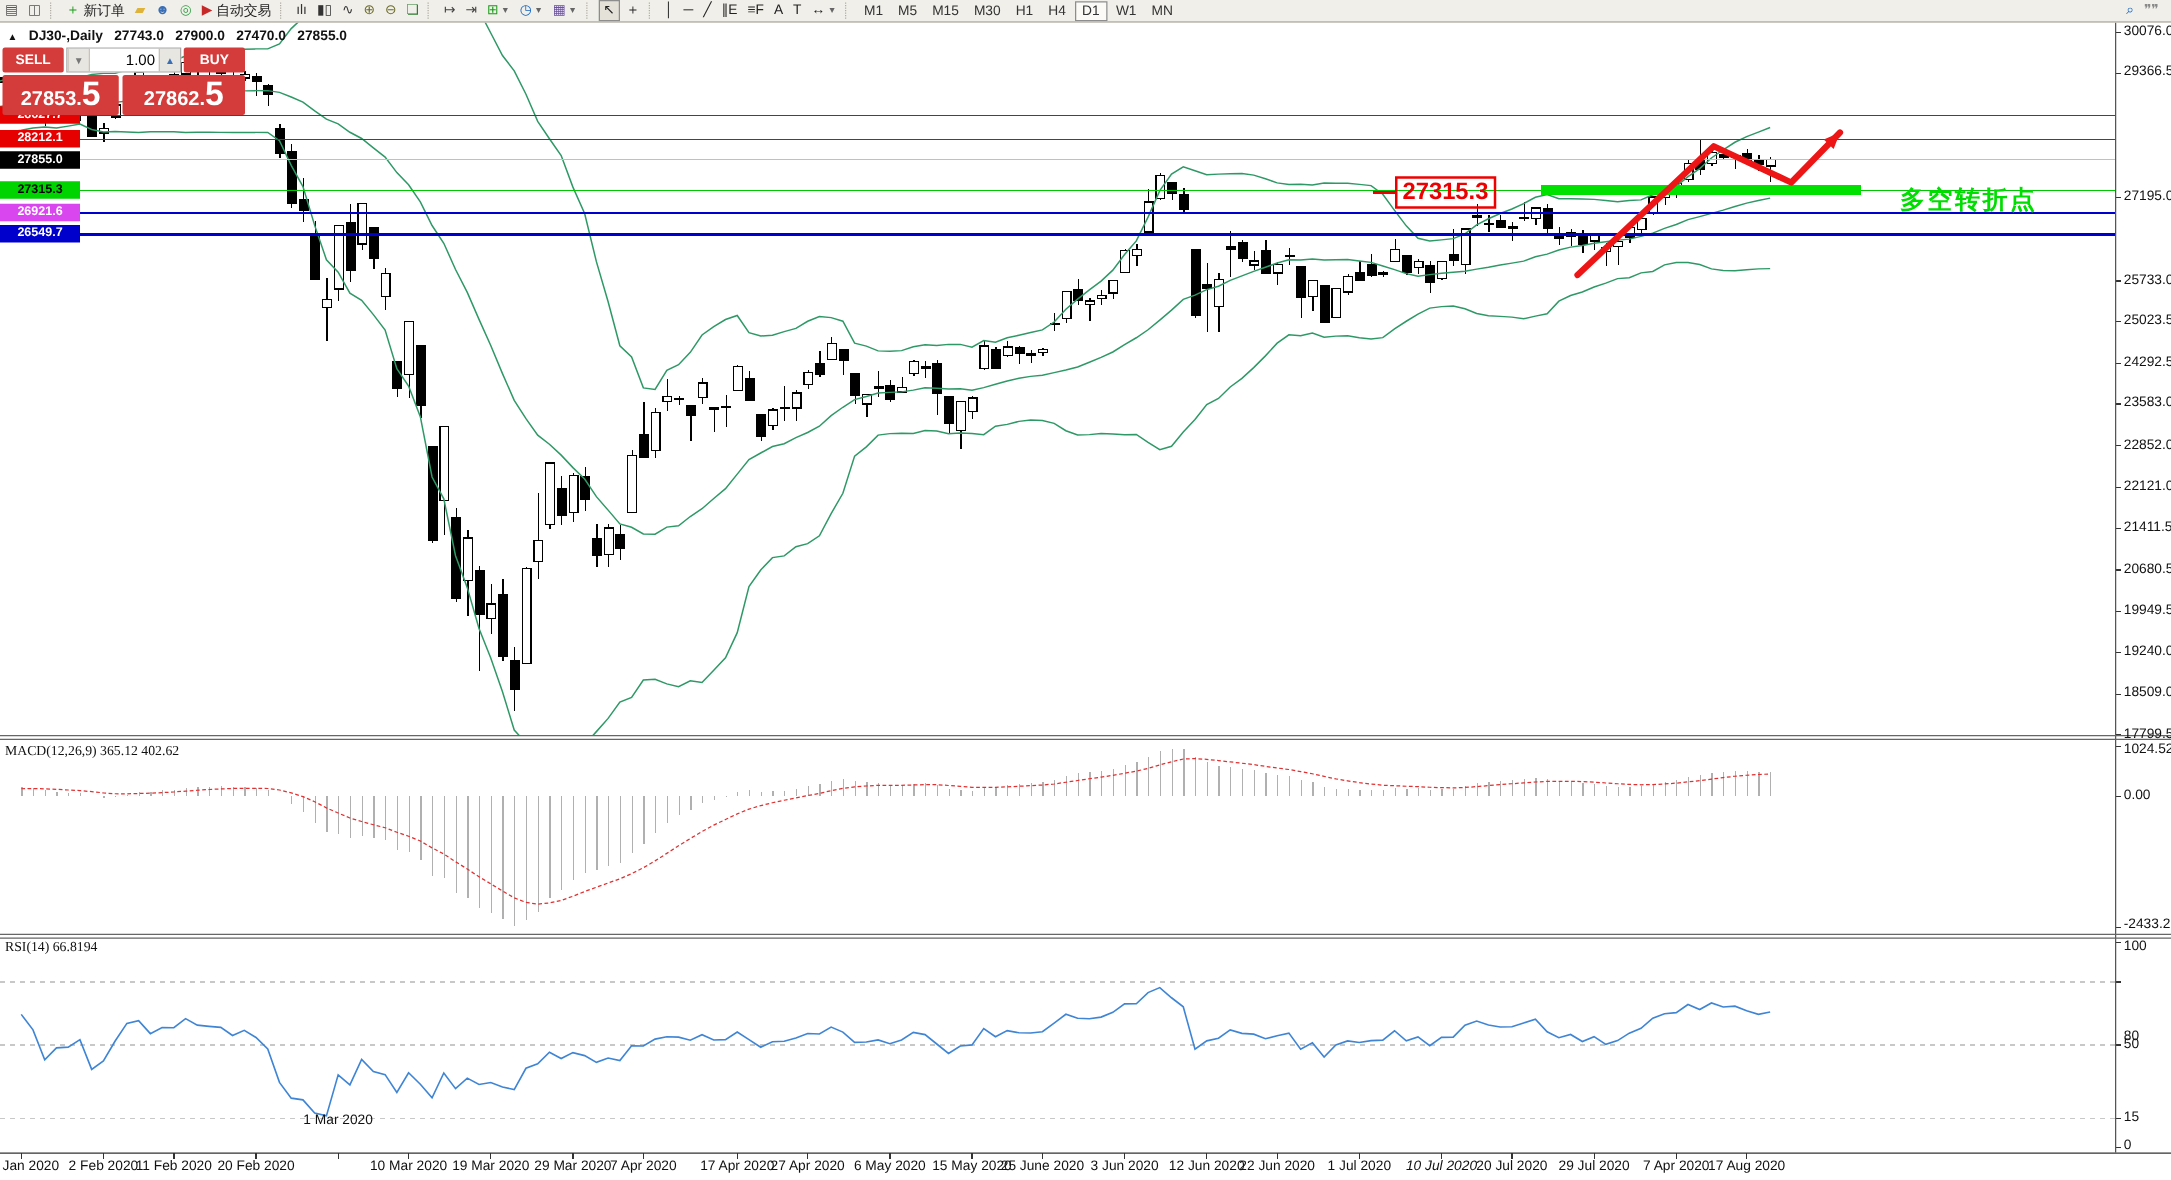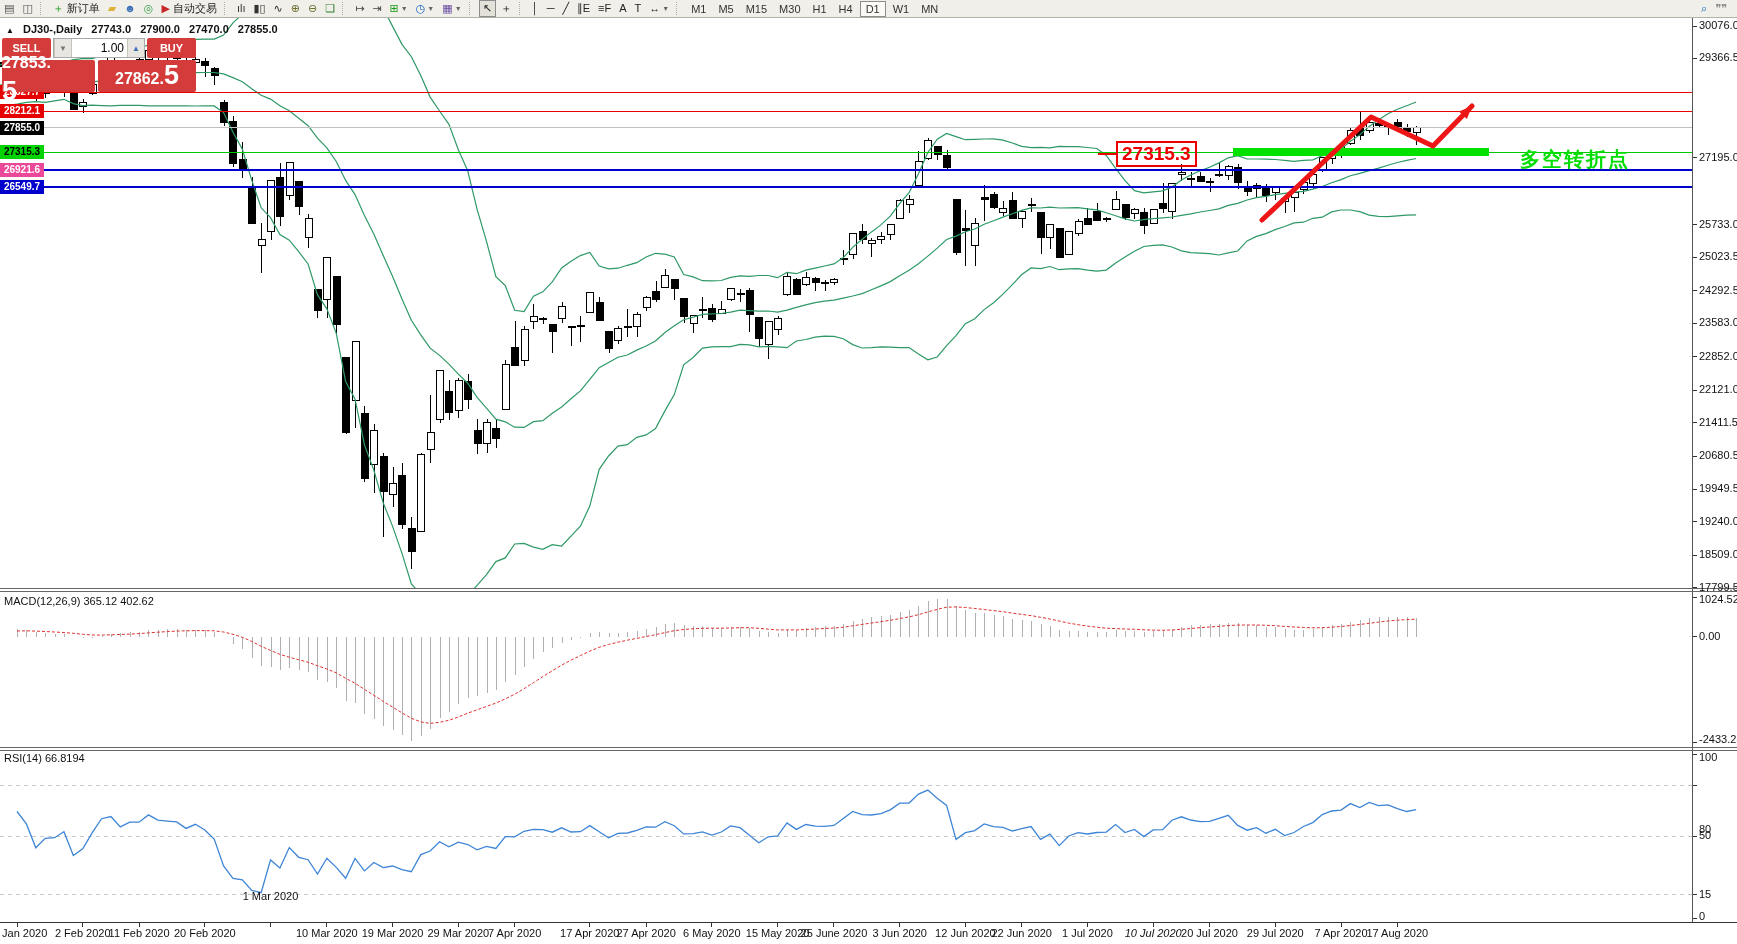--- a/index.html
+++ b/index.html
@@ -16,38 +16,38 @@
   .tb-sep{width:5px;height:13px;border-left:1px dotted #b0ada4;margin:0 3px;}
   .tf-btn{display:inline-block;padding:1px 5px;margin:0 1px;font-size:11px;color:#333;}
   .tf-btn.active{border:1px solid #8d8d8d;background:#fbfaf6;}
   #tb-right{margin-left:auto;display:flex;align-items:center;padding-right:6px;}
   
   #plot{position:absolute;left:0;top:0;z-index:1;}
   .hline-sep{position:absolute;left:0;width:1737px;height:1px;background:#666;z-index:6;}
   #axis-border{position:absolute;top:17px;left:1692px;width:1px;height:905px;background:#555;z-index:5;}
   .ax-label{position:absolute;font-size:11px;color:#111;white-space:nowrap;z-index:7;}
   .date-label{position:absolute;font-size:11px;color:#111;white-space:nowrap;transform:translateX(-50%);z-index:7;}
-  .price-badge{position:absolute;left:1693px;width:44px;height:14px;font-size:10px;font-weight:bold;
+  .price-badge{position:absolute;left:1693px;width:64px;height:14px;font-size:10px;font-weight:bold;
     text-align:center;line-height:14px;z-index:8;}
-  .ind-label{position:absolute;left:4px;font-size:11px;color:#111;z-index:7;}
+  .ind-label{position:absolute;left:4px;font-size:11px;color:#111;z-index:7;font-family:Liberation Serif, serif;}
   
   #chart-header{position:absolute;left:6px;top:23px;font-size:11px;font-weight:700;color:#111;z-index:20;white-space:nowrap;}
   #chart-header span{margin-right:6px;}
   #trade-panel{position:absolute;left:2px;top:38px;width:194px;z-index:20;font-weight:bold;}
   .tp-row1{display:flex;height:20px;}
   .tp-btn{width:49px;background:#d43c3c;color:#fff;font-size:11px;font-weight:bold;
     display:flex;align-items:center;justify-content:center;border-radius:2px;}
   .tp-stepper{flex:1;display:flex;margin:0 2px;border:1px solid #a9a9a9;background:#fff;height:18px;}
   .tp-step{width:16px;background:#e8e6e0;color:#777;font-size:8px;display:flex;align-items:center;justify-content:center;border-left:1px solid #c6c3ba;border-right:1px solid #c6c3ba;}
   .tp-vol{flex:1;border:0;outline:0;text-align:right;font-size:12px;padding-right:3px;width:50px;font-family:inherit;}
   .tp-row2{display:flex;margin-top:2px;}
   .tp-price{background:#d43c3c;color:#fff;height:31px;display:flex;align-items:baseline;justify-content:center;border-radius:2px;padding-top:1px;}
   .tp-price .p-small{font-size:16px;font-weight:bold;line-height:29px;}
   .tp-price .p-big{font-size:27px;font-weight:bold;line-height:29px;}
-  #sell-price{width:93px;margin-right:3px;flex-direction:column;}
+  #sell-price{width:93px;margin-right:3px;}
   #buy-price{width:98px;}
   
   #note-box{position:absolute;border:2px solid #ee0000;color:#ee0000;font-size:19px;font-weight:bold;
     padding:0 4px;background:transparent;z-index:15;line-height:22px;}
   #cn-note{position:absolute;color:#00dd00;font-size:20px;font-weight:bold;letter-spacing:2px;z-index:15;}
 </style>
 </head>
 <body>
 <div id="app">
 
@@ -794,17 +794,17 @@
       <div class="date-label" style="left: 1087.46px; top: 927px;">1 Jul 2020</div>
       <div class="date-label" style="left: 1153.19px; top: 927px; font-style: italic;">10 Jul 2020</div>
       <div class="date-label" style="left: 1209.53px; top: 927px;">20 Jul 2020</div>
       <div class="date-label" style="left: 1275.26px; top: 927px;">29 Jul 2020</div>
       <div class="date-label" style="left: 1340.99px; top: 927px;">7 Apr 2020</div>
       <div class="date-label" style="left: 1397.33px; top: 927px;">17 Aug 2020</div>
       <div class="price-badge" style="left: 0px; top: 85.2898px; background: rgb(230, 0, 0); color: rgb(255, 255, 255);">28627.7</div>
       <div class="price-badge" style="left: 0px; top: 104.308px; background: rgb(230, 0, 0); color: rgb(255, 255, 255);">28212.1</div>
       <div class="price-badge" style="left: 0px; top: 120.649px; background: rgb(0, 0, 0); color: rgb(255, 255, 255);">27855.0</div>
       <div class="price-badge" style="left: 0px; top: 145.346px; background: rgb(0, 212, 0); color: rgb(0, 0, 0);">27315.3</div>
-      <div class="price-badge" style="left: 0px; top: 163.362px; background: #ec4899; color: rgb(255, 255, 255);">26921.6</div>
+      <div class="price-badge" style="left: 0px; top: 163.362px; background: #d946ef; color: rgb(255, 255, 255);">26921.6</div>
       <div class="price-badge" style="left: 0px; top: 180.38px; background: rgb(0, 0, 205); color: rgb(255, 255, 255);">26549.7</div>
     </div>
 
 </div>
 
 </body></html>

